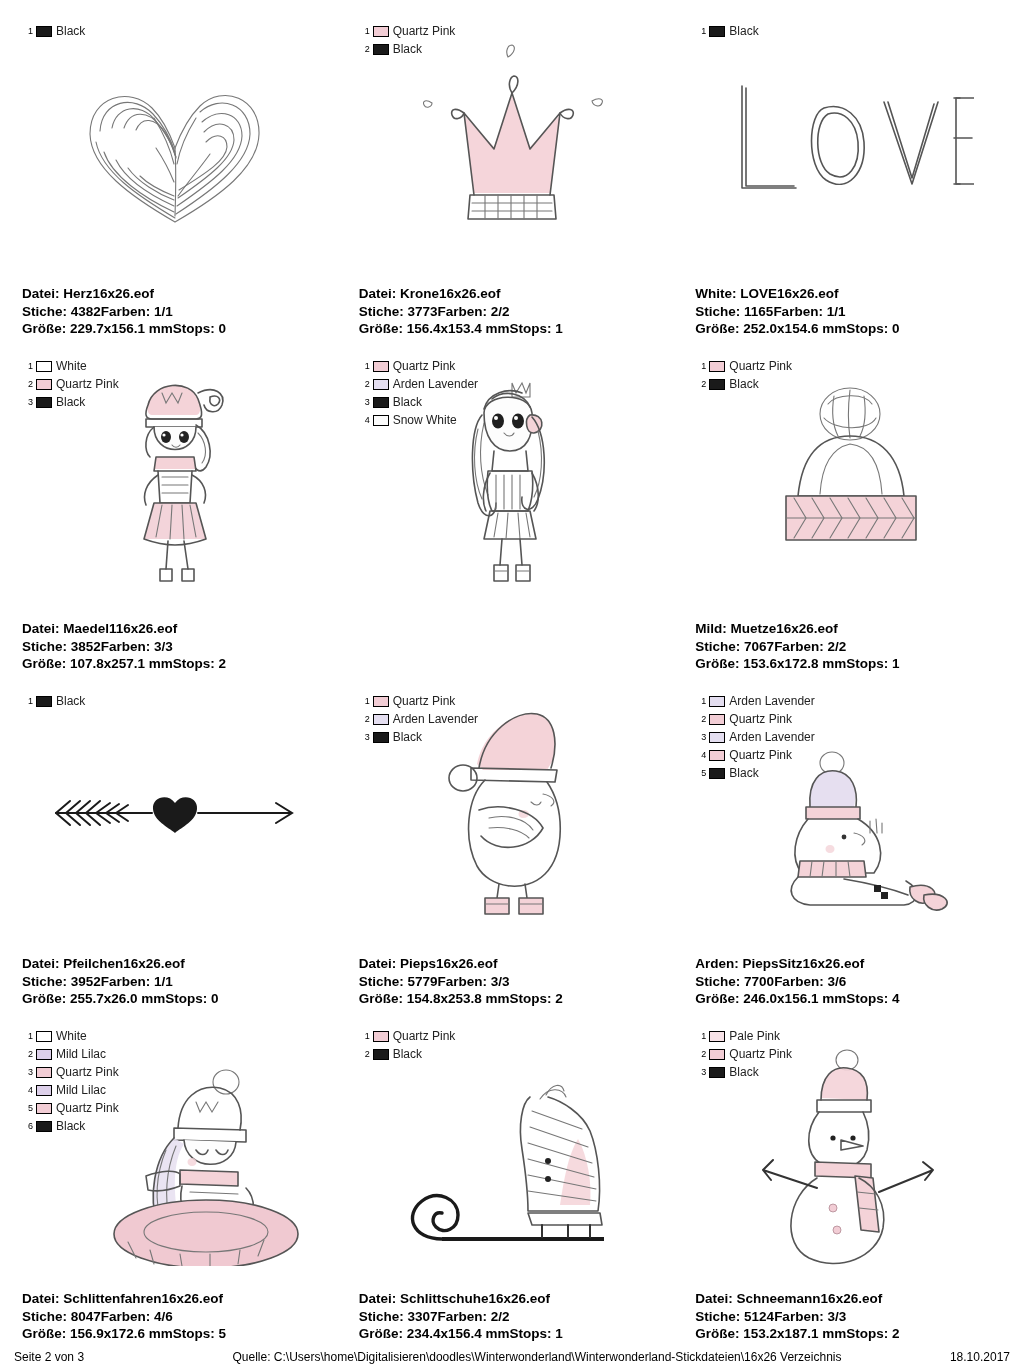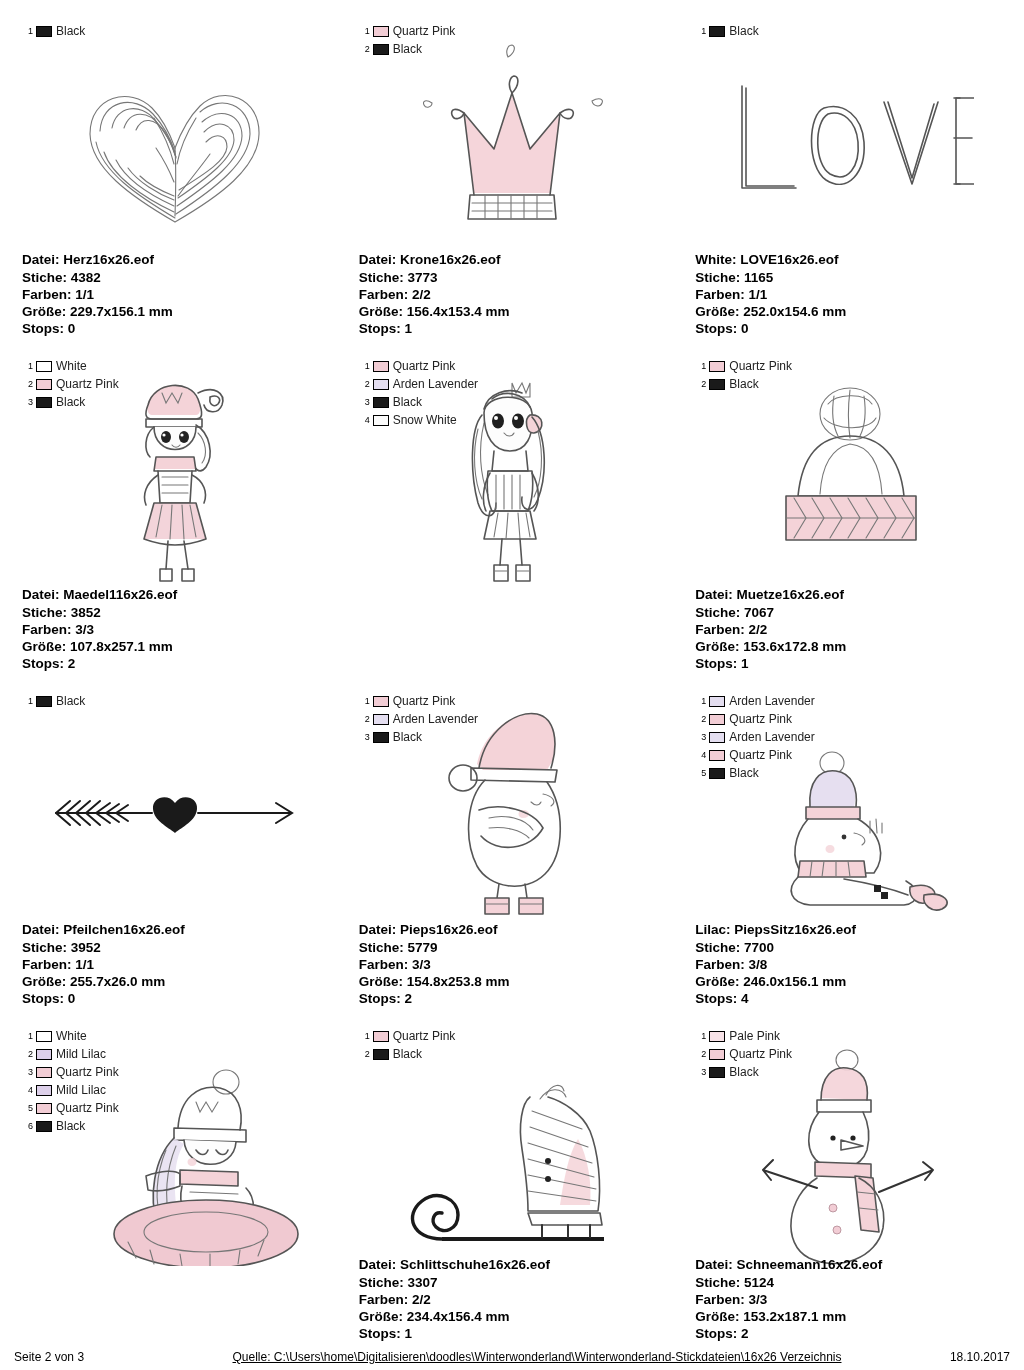--- a/index.html
+++ b/index.html
@@ -87,35 +87,34 @@
     right: 8px;
     bottom: 8px;
     font-size: 13.5px;
     font-weight: bold;
     line-height: 17px;
   }
   .info .fname { margin-bottom: 1px; }
   .info .row {
     display: flex;
     justify-content: flex-start;
-    flex-direction: column;
   }
   .footer {
     position: absolute;
     left: 0;
     right: 0;
     bottom: 6px;
     padding: 0 14px;
     box-sizing: border-box;
     display: flex;
     justify-content: space-between;
     font-size: 12px;
     color: #000;
   }
-  .footer .mid { margin-left: 40px; text-decoration: underline; }
+  .footer .mid { margin-left: 40px; }
   .stroke { fill: none; stroke: #555; stroke-width: 1.6; stroke-linecap: round; stroke-linejoin: round; }
   .stroke-d { fill: none; stroke: #333; stroke-width: 2; stroke-linecap: round; stroke-linejoin: round; }
   .thin { fill: none; stroke: #777; stroke-width: 1.1; stroke-linecap: round; }
   .pinkfill { fill: #f4d3d8; }
   .pinkfill2 { fill: #f0c9d1; }
   .lilac { fill: #e6dff0; }
   .whitefill { fill: #fdfdfd; }
 </style>
 </head>
 <body>
@@ -418,21 +417,21 @@
             <path d="M106 120 L118 140 L106 160"></path>
             <path d="M124 120 L136 140 L124 160"></path>
             <path d="M142 120 L154 140 L142 160"></path>
             <path d="M160 120 L172 140 L160 160"></path>
             <path d="M178 120 L190 140 L178 160"></path>
           </g>
           <path class="thin" d="M62 140 L192 140"></path>
         </svg>
       </div>
       <div class="info">
-        <div class="fname">Datei: Muetze16x26.eof</div>
+        <div class="fname">Mild: Muetze16x26.eof</div>
         <div class="row">
           <span>Stiche: 7067</span>
           <span>Farben: 2/2</span>
         </div>
         <div class="row">
           <span>Größe: 153.6x172.8 mm</span>
           <span>Stops: 1</span>
         </div>
       </div>
     </div>
@@ -590,24 +589,24 @@
           <path class="stroke" d="M200 150 C220 146 230 158 218 164 C208 168 198 160 200 150Z"></path>
 
           <g class="thin" stroke="#444">
               <path d="M146 76 L146 88 M152 74 L153 88 M158 78 L158 88"></path>
             </g>
           <rect x="150" y="140" width="7" height="7" fill="#222"></rect>
           <rect x="157" y="147" width="7" height="7" fill="#222"></rect>
         </svg>
       </div>
       <div class="info">
-        <div class="fname">Lilac: PiepsSitz16x26.eof</div>
+        <div class="fname">Arden: PiepsSitz16x26.eof</div>
         <div class="row">
           <span>Stiche: 7700</span>
-          <span>Farben: 3/8</span>
+          <span>Farben: 3/6</span>
         </div>
         <div class="row">
           <span>Größe: 246.0x156.1 mm</span>
           <span>Stops: 4</span>
         </div>
       </div>
     </div>
 
     <div class="cell">
       <div class="legend">
@@ -669,20 +668,31 @@
           <path class="stroke" d="M132 140 C128 158 134 176 150 180 L196 180 C206 172 206 152 196 142"></path>
           <path class="thin" d="M140 146 L188 148 M140 158 L190 160 M142 170 L192 170"></path>
 
           <ellipse class="pinkfill2" cx="156" cy="188" rx="92" ry="34"></ellipse>
           <ellipse class="stroke" cx="156" cy="188" rx="92" ry="34"></ellipse>
           <ellipse class="thin" cx="156" cy="186" rx="62" ry="20" fill="#fff"></ellipse>
           <g class="thin" stroke="#c79aa6">
             <path d="M78 196 L86 212 M100 204 L104 218 M130 208 L132 220 M160 208 L160 220 M190 204 L188 218 M214 194 L208 210"></path>
           </g>
         </svg>
+      </div>
+      <div class="info">
+        <div class="fname">Datei: Schlittenfahren16x26.eof</div>
+        <div class="row">
+          <span>Stiche: 8047</span>
+          <span>Farben: 4/6</span>
+        </div>
+        <div class="row">
+          <span>Größe: 156.9x172.6 mm</span>
+          <span>Stops: 5</span>
+        </div>
       </div>
     </div>
 
     <div class="cell">
       <div class="legend">
         <div class="legend-row">
           <span class="legend-num">1</span>
           <span class="swatch" style="background:#f2cdd5"></span>
           <span class="legend-label">Quartz Pink</span>
         </div>

